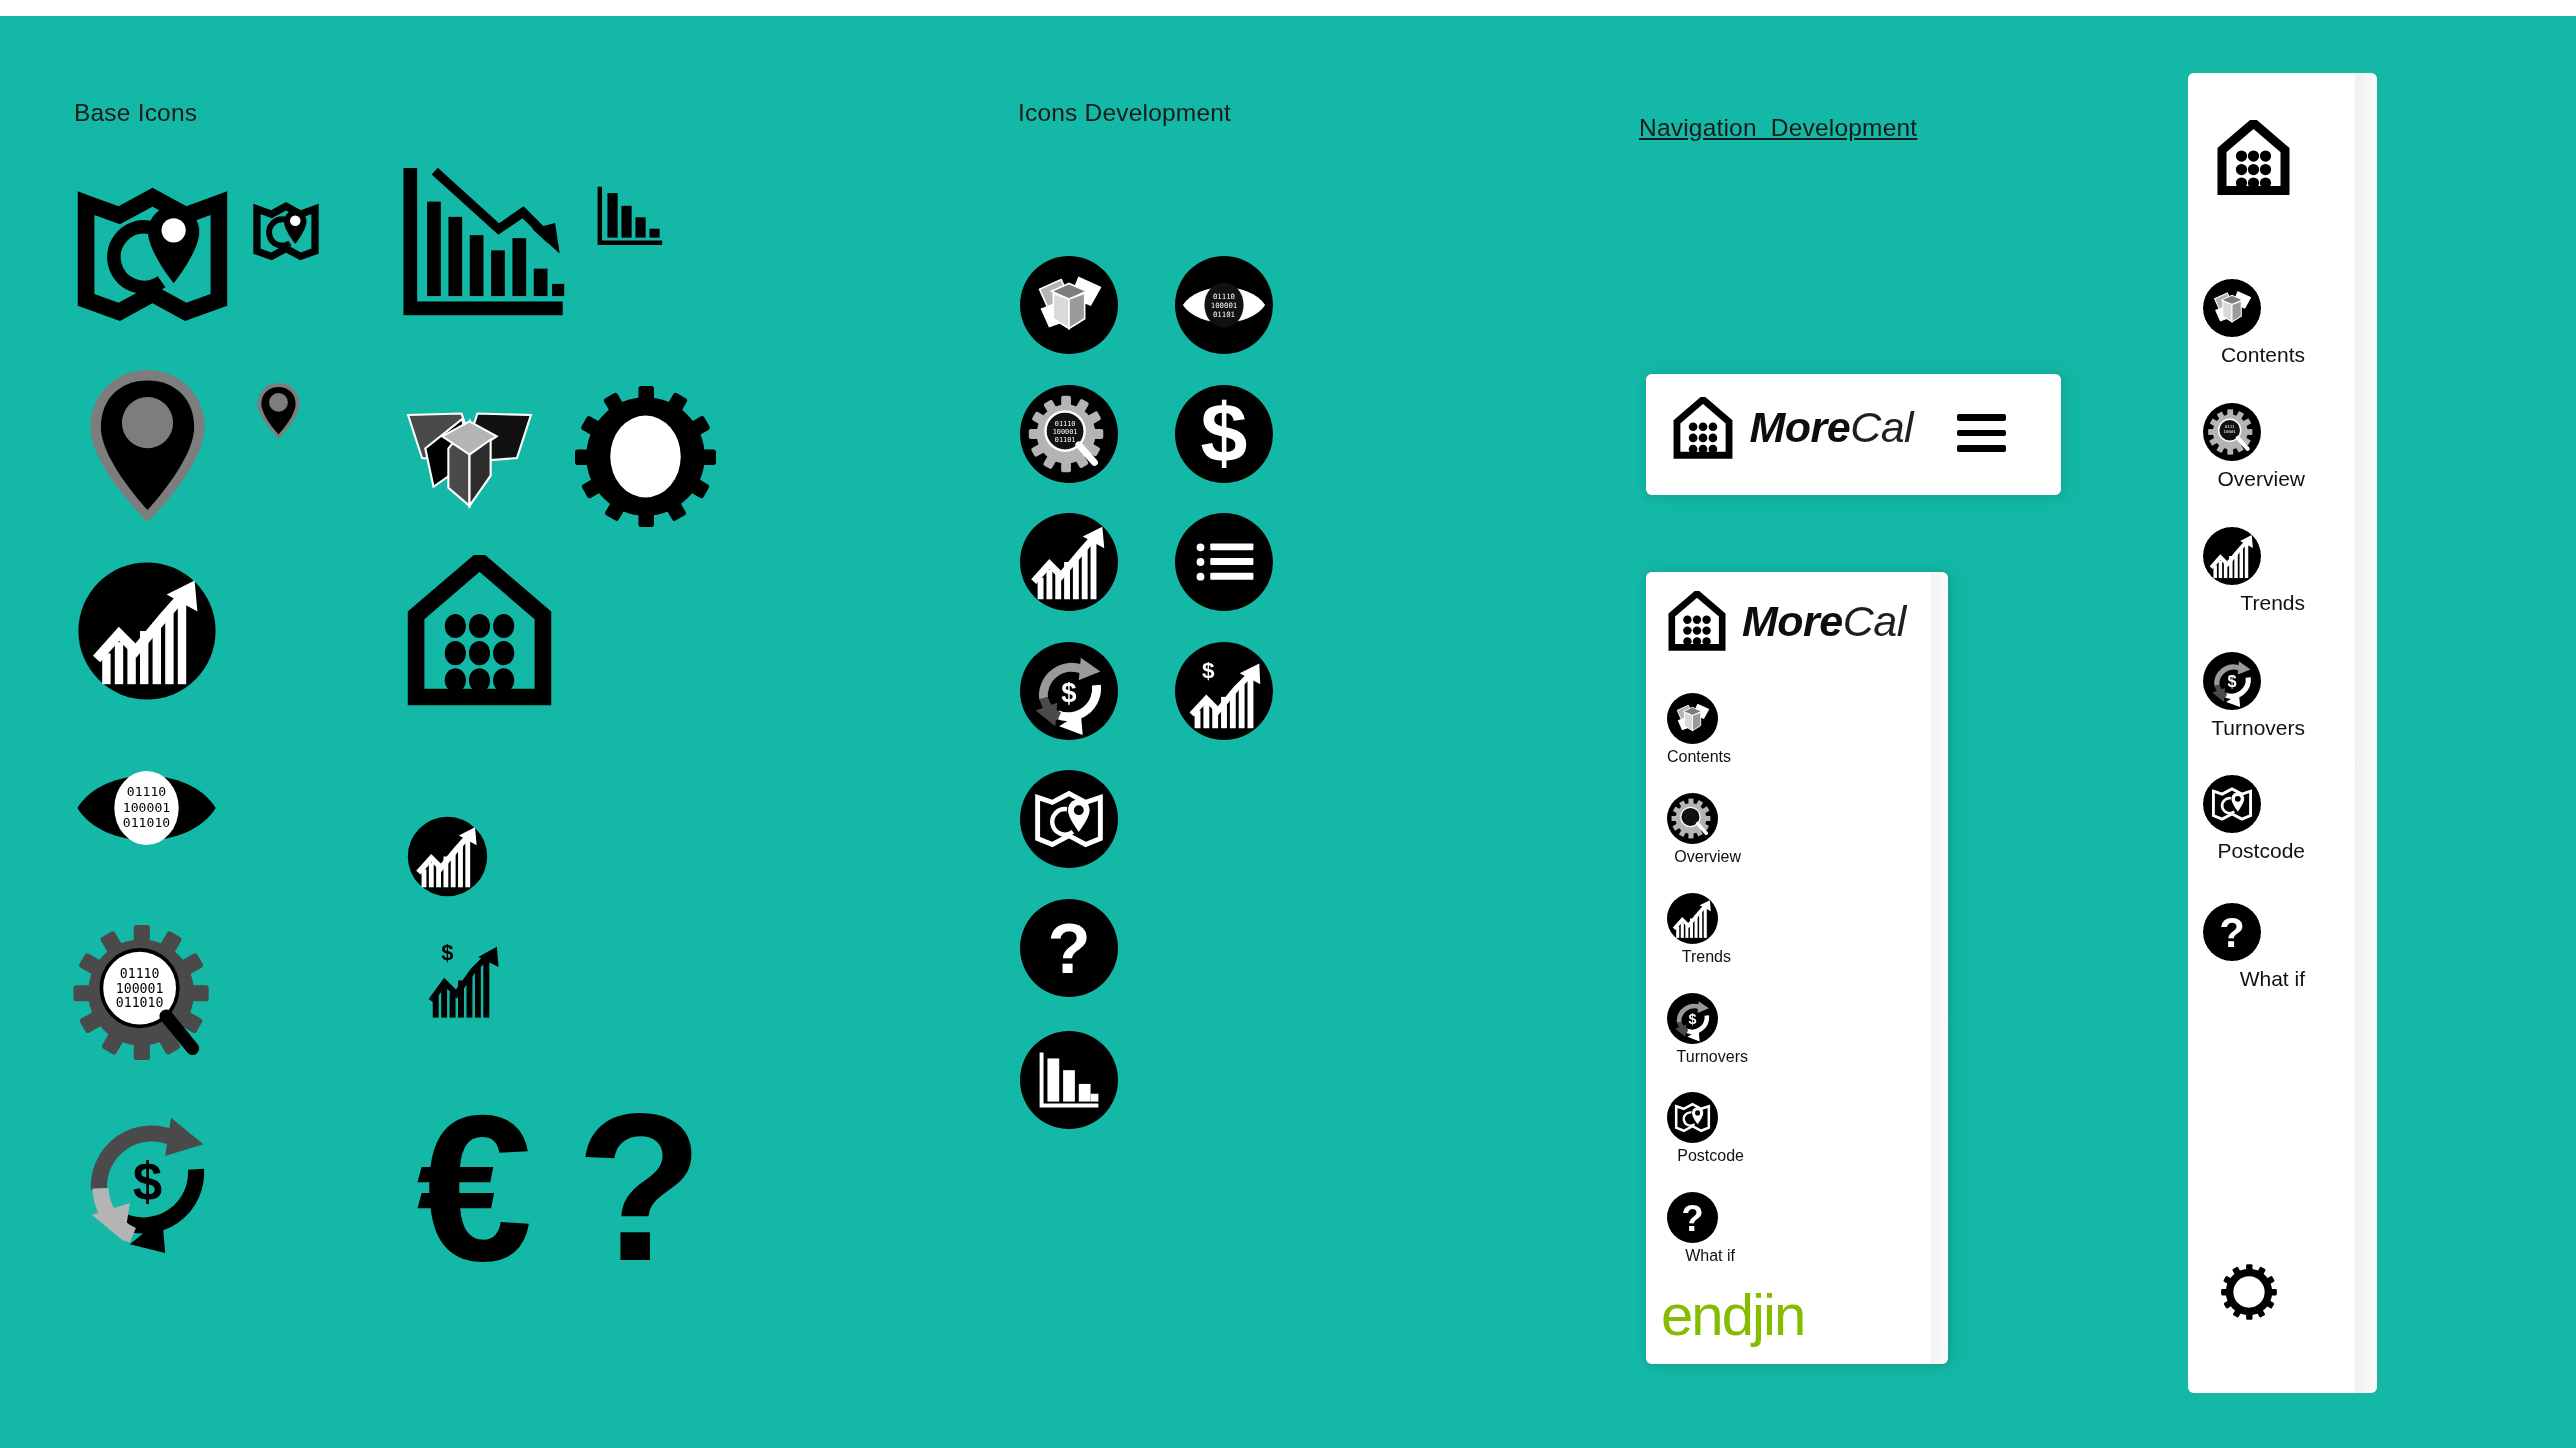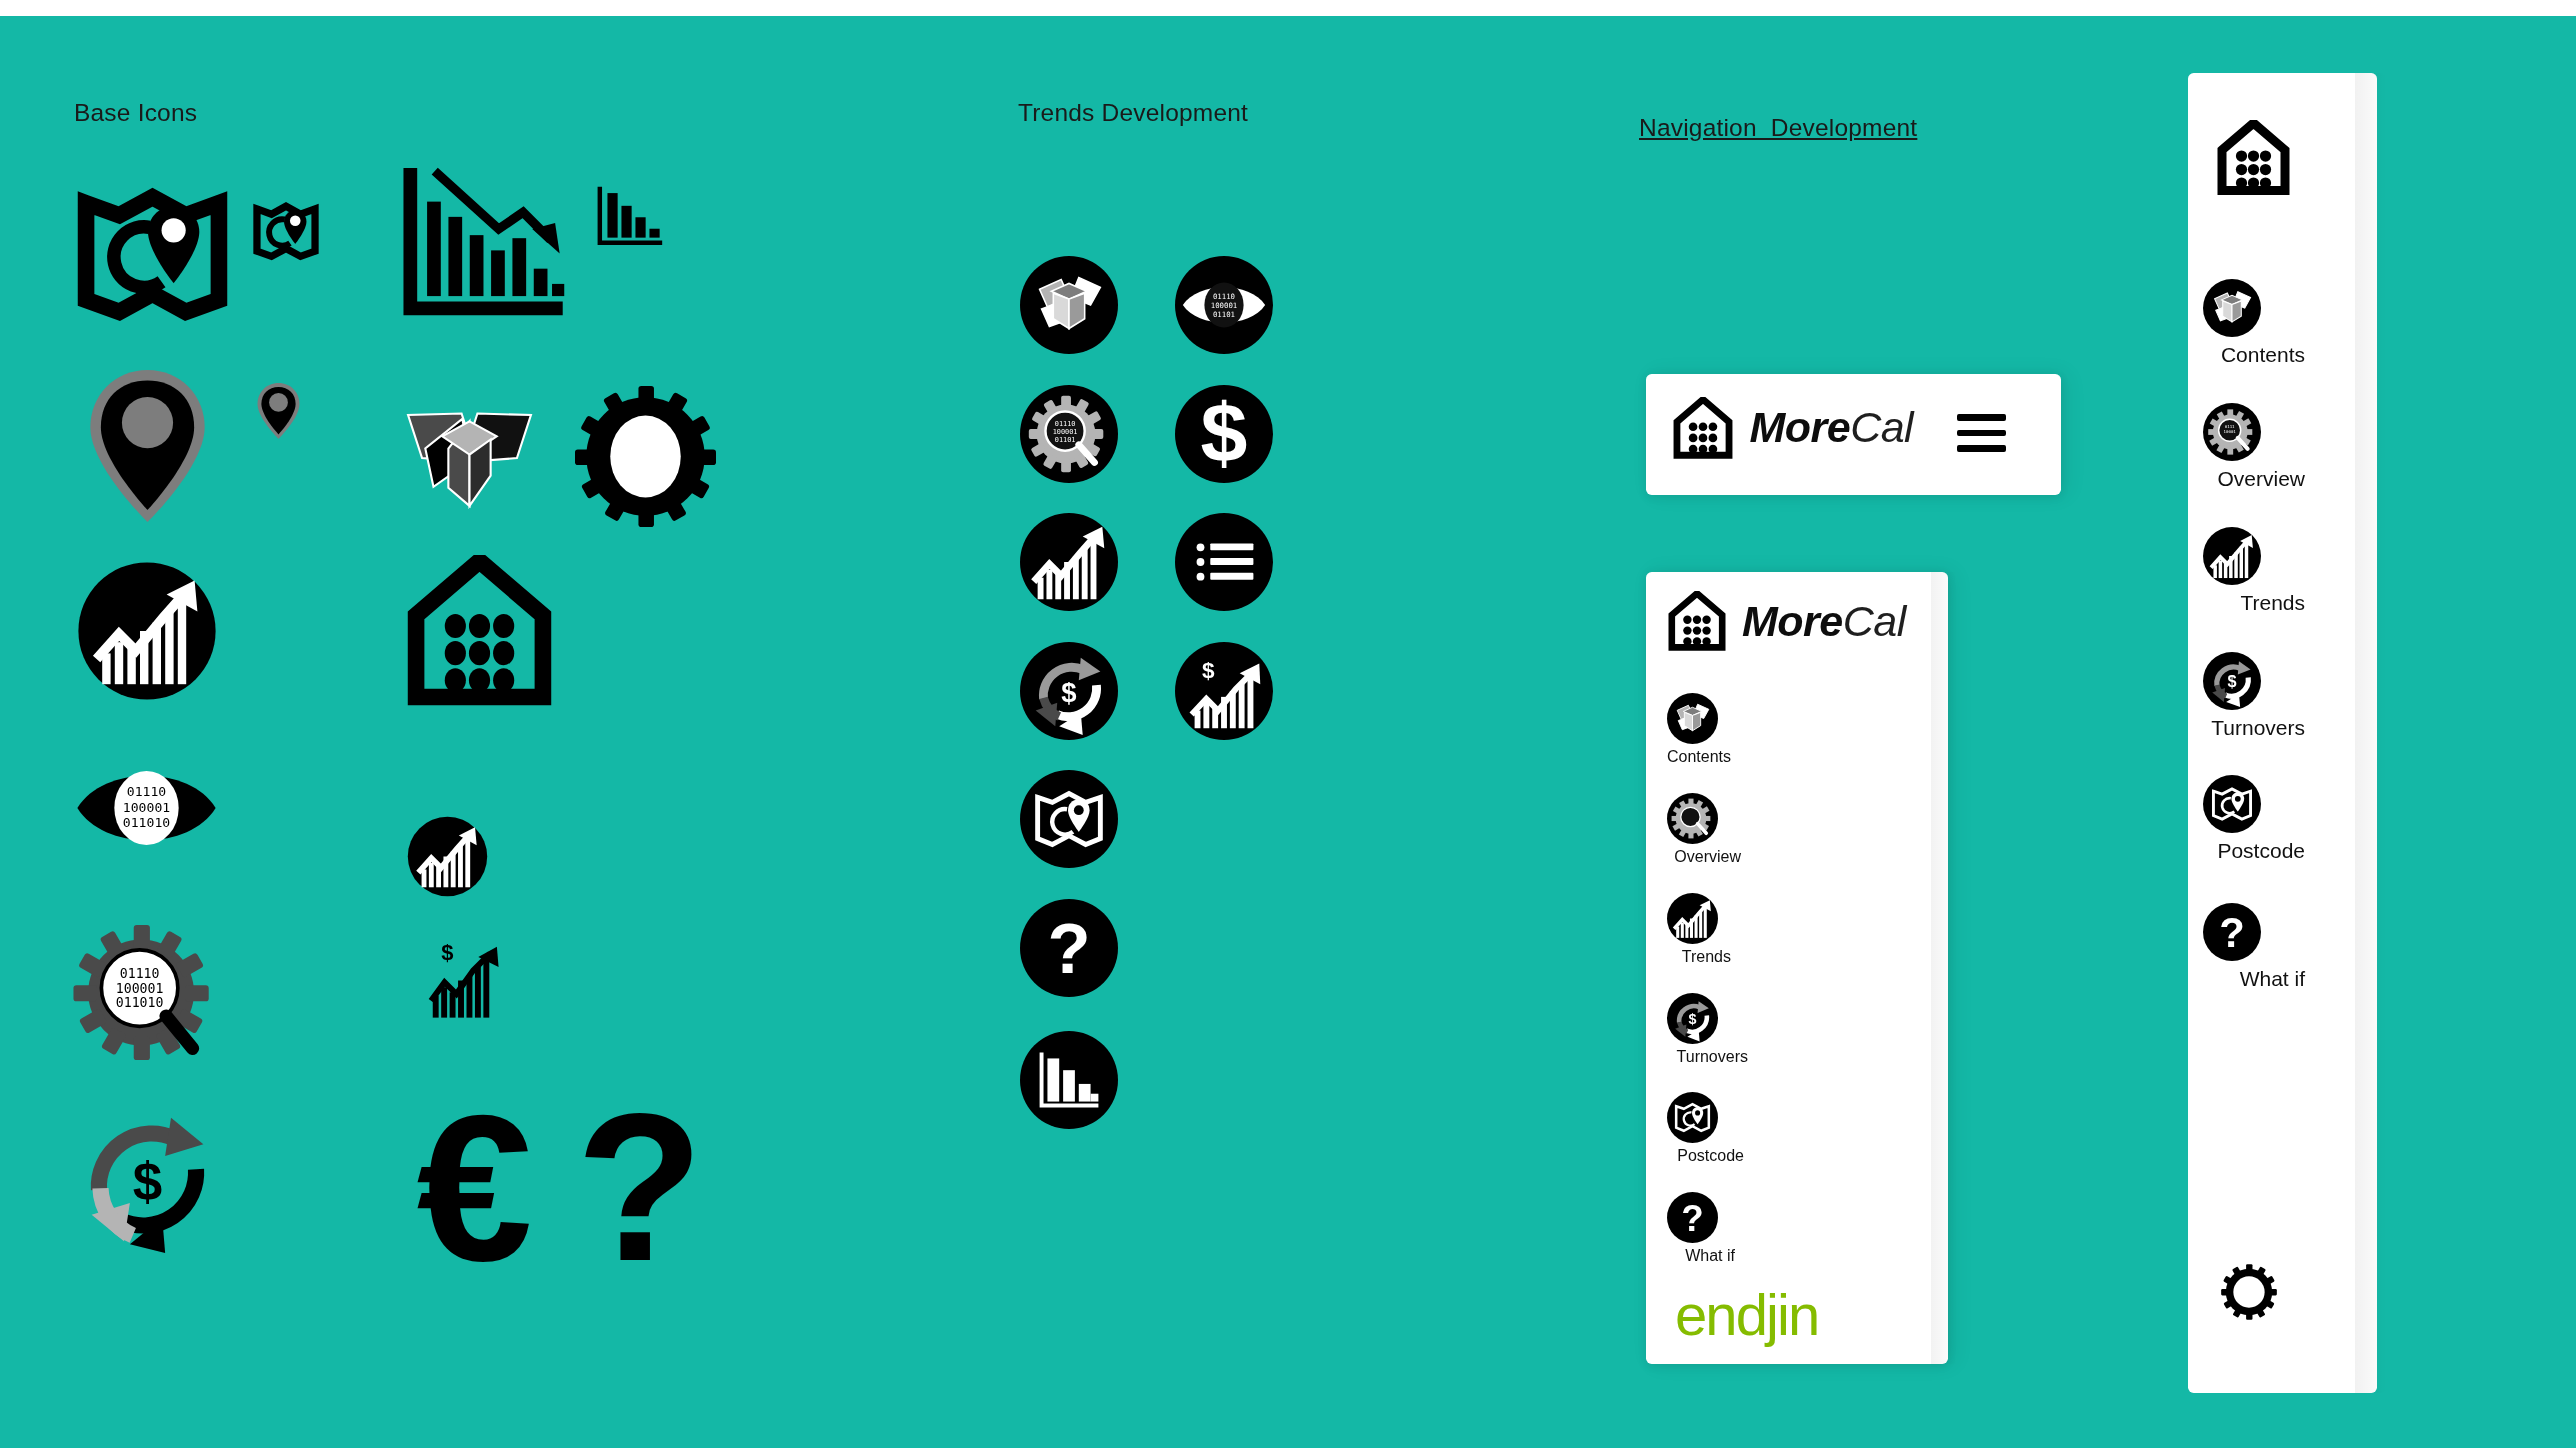--- a/index.html
+++ b/index.html
@@ -64,21 +64,21 @@
     letter-spacing: -1.9px;
   }
   svg { display:block; }
 </style>
 </head>
 <body>
 
 <div id="canvas">
 
   <div class="col-title" style="left:74px; top:83px;">Base Icons</div>
-  <div class="col-title" style="left:1018px; top:83px;">Trends Development</div>
+  <div class="col-title" style="left:1018px; top:83px;">Icons Development</div>
   <div class="col-title" style="left:1639px; top:98px;text-decoration:underline;">Navigation  Development</div>
 
   <div class="cell" style="left:77px; top:160px; width:151px; height:151px;">
     <svg viewBox="0 0 100 100" width="151" height="151">
       <path d="M6 18 L28 26 L50 14 L72 26 L94 18 L94 82 L72 90 L50 78 L28 90 L6 82 Z" fill="none" stroke="#000" stroke-width="11" stroke-linejoin="miter"></path>
       <path d="M48 34 a20 20 0 1 0 8 36" fill="none" stroke="#000" stroke-width="9" stroke-linecap="butt"></path>
       <path d="M64 20 c-10 0 -17 8 -17 17 c0 13 17 34 17 34 s17 -21 17 -34 c0 -9 -7 -17 -17 -17 z" fill="#000"></path>
       <circle cx="64" cy="36" r="8" fill="#fff"></circle>
     </svg>
   </div>
@@ -624,21 +624,21 @@
     <div class="nav-item" style="left:21px; top:620px; width:68px;">
       <span>
         <svg viewBox="0 0 100 100" width="51" height="51">
           <circle cx="50" cy="50" r="50" fill="#000"></circle>
           <text x="50" y="76" text-anchor="middle" font-family="Liberation Sans, sans-serif" font-size="72" font-weight="700" fill="#fff">?</text>
         </svg>
       </span>
       <div class="lbl" style="font-size:16px; margin-top:3.8px;">What if</div>
     </div>
 
-    <div class="endjin" style="left:29px; top:709px; font-size:58px; color:#85bc00;">endjin</div>
+    <div class="endjin" style="left:15px; top:709px; font-size:58px; color:#85bc00;">endjin</div>
   </div>
 
   <div class="panel" style="left:2188px; top:57px; width:189px; height:1320px; background:#fff;">
 
     <div style="position:absolute; left:28px; top:47px;">
       <svg viewBox="0 0 100 100" width="75" height="75">
         <path d="M8 40 L50 4 L92 40 L92 94 L8 94 Z" fill="none" stroke="#000" stroke-width="12"></path>
         <g fill="#000">
           <circle cx="34" cy="48" r="7.5"></circle>
             <circle cx="50" cy="48" r="7.5"></circle>

